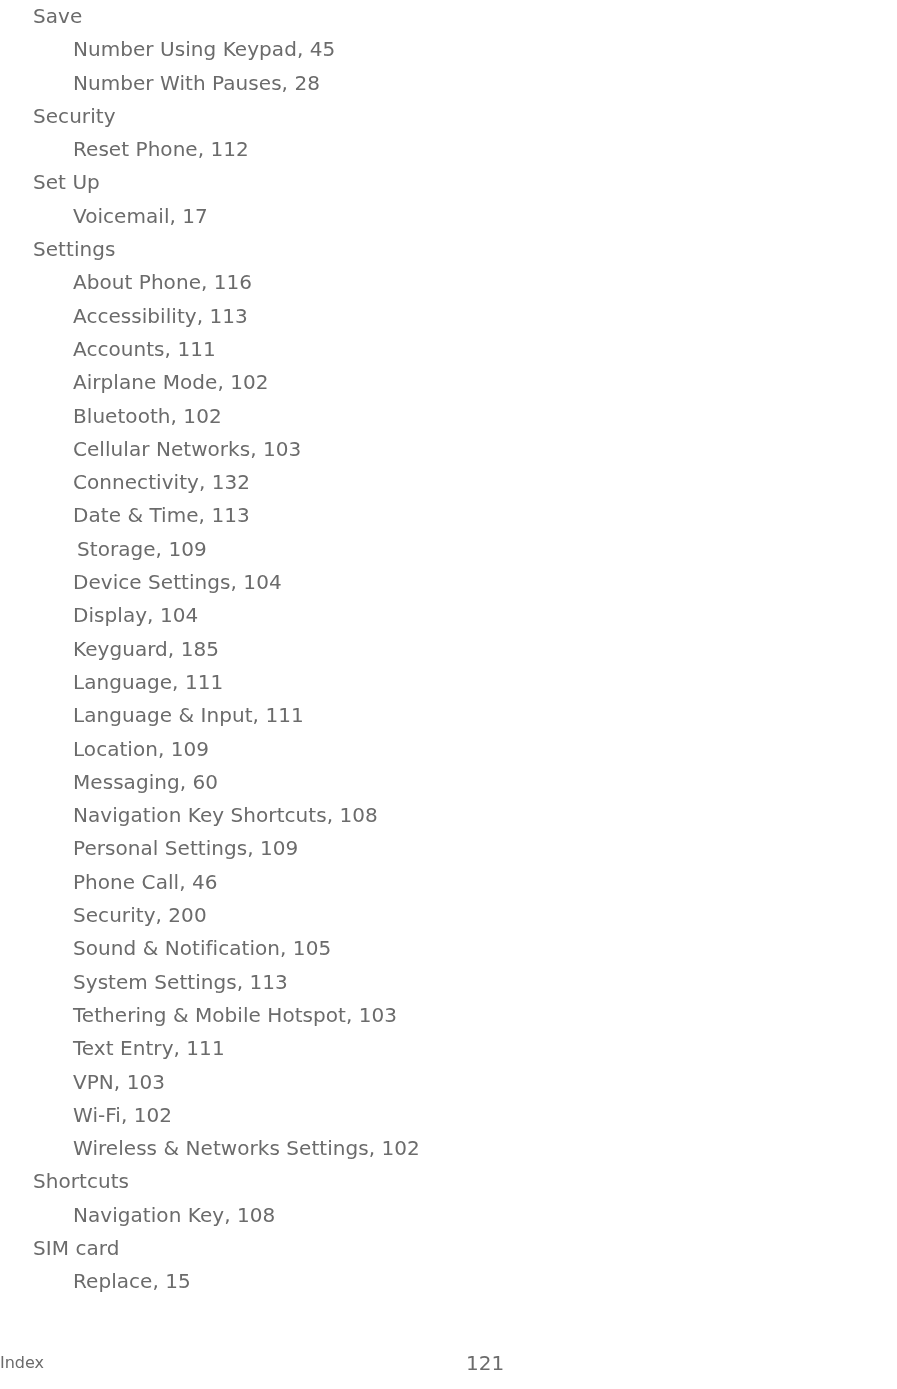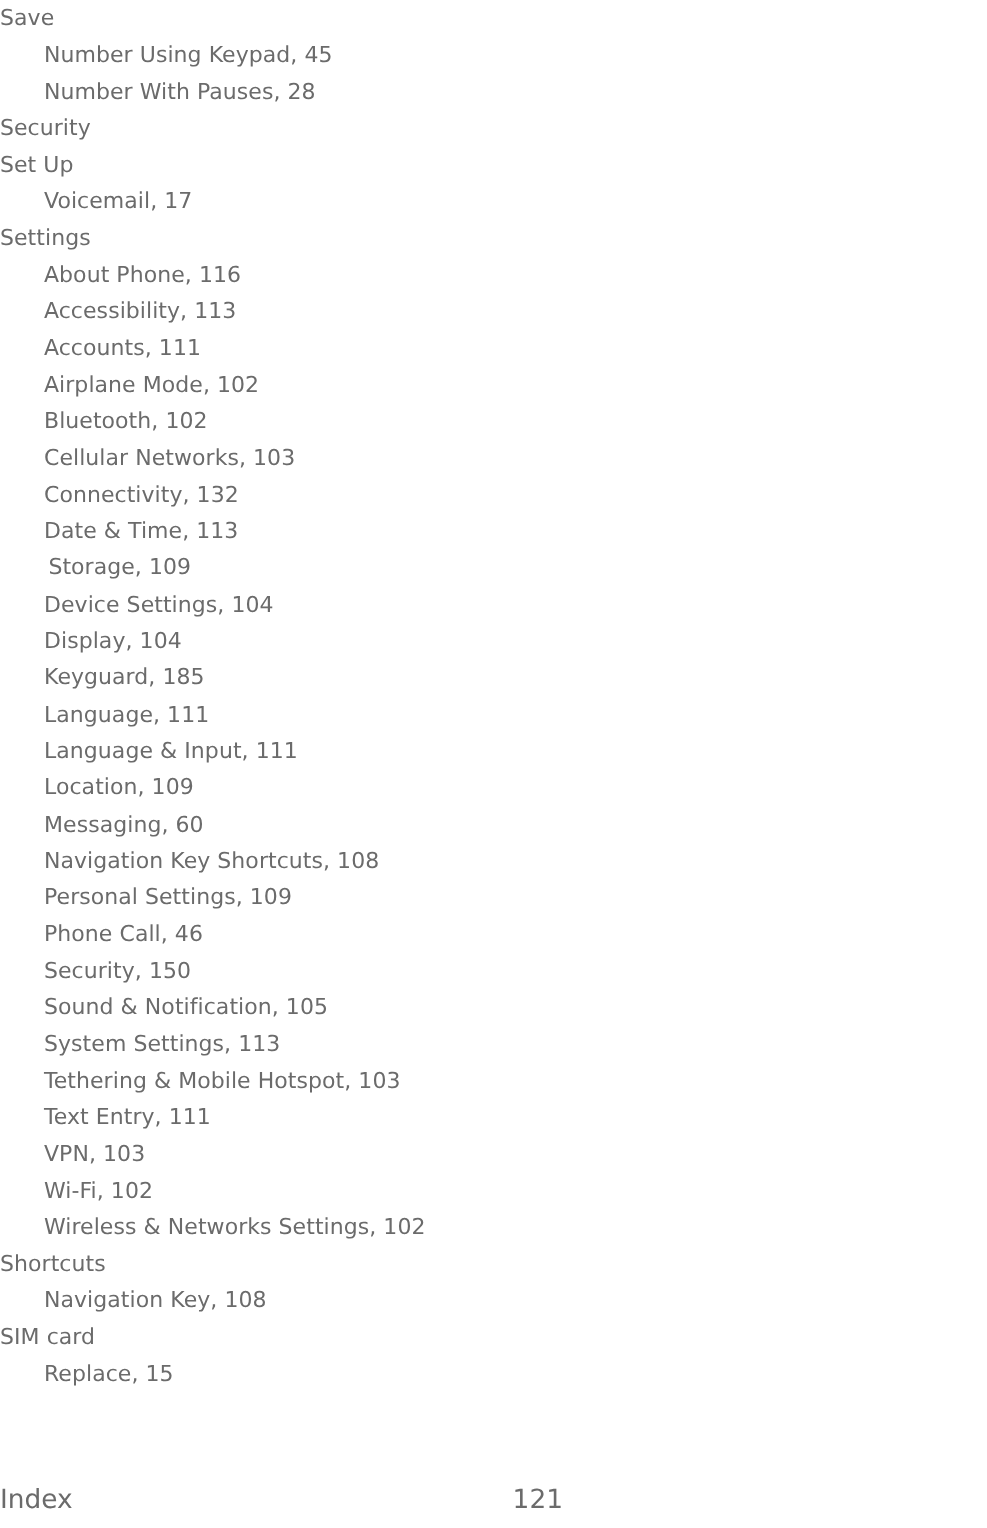--- a/index.html
+++ b/index.html
@@ -37,20 +37,21 @@
   }
 
   .col {
     display: block;
   }
 
   .col-left {
     width: 524px;
     padding-left: 0px;
     box-sizing: border-box;
+    margin-left: 33px;
   }
 
   .col-right {
     width: 373px;
     box-sizing: border-box;
   }
 
   .entry {
     display: block;
     font-size: 20px;
@@ -73,47 +74,48 @@
     left: 0;
     bottom: 10px;
     width: 897px;
     height: 30px;
   }
 
   .footer-label {
     position: absolute;
     left: 0px;
     top: 0px;
-    font-size: 24px;
+    font-size: 16px;
     line-height: 28px;
     color: #6b6b6b;
     white-space: nowrap;
   }
 
   .footer-pageno {
     position: absolute;
     left: 466px;
     top: 0px;
-    font-size: 24px;
+    font-size: 20px;
     line-height: 28px;
     color: #6b6b6b;
     white-space: nowrap;
   }
 </style>
 </head>
 <body style="color: rgb(107, 107, 107); background: rgb(255, 255, 255);">
 
 <div class="page">
 
   <div class="columns">
     <div class="col col-left" id="col-left">
         <div class="entry lvl0">Save</div>
         <div class="entry lvl1">Number Using Keypad, 45</div>
         <div class="entry lvl1">Number With Pauses, 28</div>
         <div class="entry lvl0">Security</div>
+        <div class="entry lvl1">Reset Phone, 112</div>
         <div class="entry lvl0">Set Up</div>
         <div class="entry lvl1">Voicemail, 17</div>
         <div class="entry lvl0">Settings</div>
         <div class="entry lvl1">About Phone, 116</div>
         <div class="entry lvl1">Accessibility, 113</div>
         <div class="entry lvl1">Accounts, 111</div>
         <div class="entry lvl1">Airplane Mode, 102</div>
         <div class="entry lvl1">Bluetooth, 102</div>
         <div class="entry lvl1">Cellular Networks, 103</div>
         <div class="entry lvl1">Connectivity, 132</div>
@@ -122,21 +124,21 @@
         <div class="entry lvl1">Device Settings, 104</div>
         <div class="entry lvl1">Display, 104</div>
         <div class="entry lvl1">Keyguard, 185</div>
         <div class="entry lvl1">Language, 111</div>
         <div class="entry lvl1">Language &amp; Input, 111</div>
         <div class="entry lvl1">Location, 109</div>
         <div class="entry lvl1">Messaging, 60</div>
         <div class="entry lvl1">Navigation Key Shortcuts, 108</div>
         <div class="entry lvl1">Personal Settings, 109</div>
         <div class="entry lvl1">Phone Call, 46</div>
-        <div class="entry lvl1">Security, 150</div>
+        <div class="entry lvl1">Security, 200</div>
         <div class="entry lvl1">Sound &amp; Notification, 105</div>
         <div class="entry lvl1">System Settings, 113</div>
         <div class="entry lvl1">Tethering &amp; Mobile Hotspot, 103</div>
         <div class="entry lvl1">Text Entry, 111</div>
         <div class="entry lvl1">VPN, 103</div>
         <div class="entry lvl1">Wi-Fi, 102</div>
         <div class="entry lvl1">Wireless &amp; Networks Settings, 102</div>
         <div class="entry lvl0">Shortcuts</div>
         <div class="entry lvl1">Navigation Key, 108</div>
         <div class="entry lvl0">SIM card</div>

